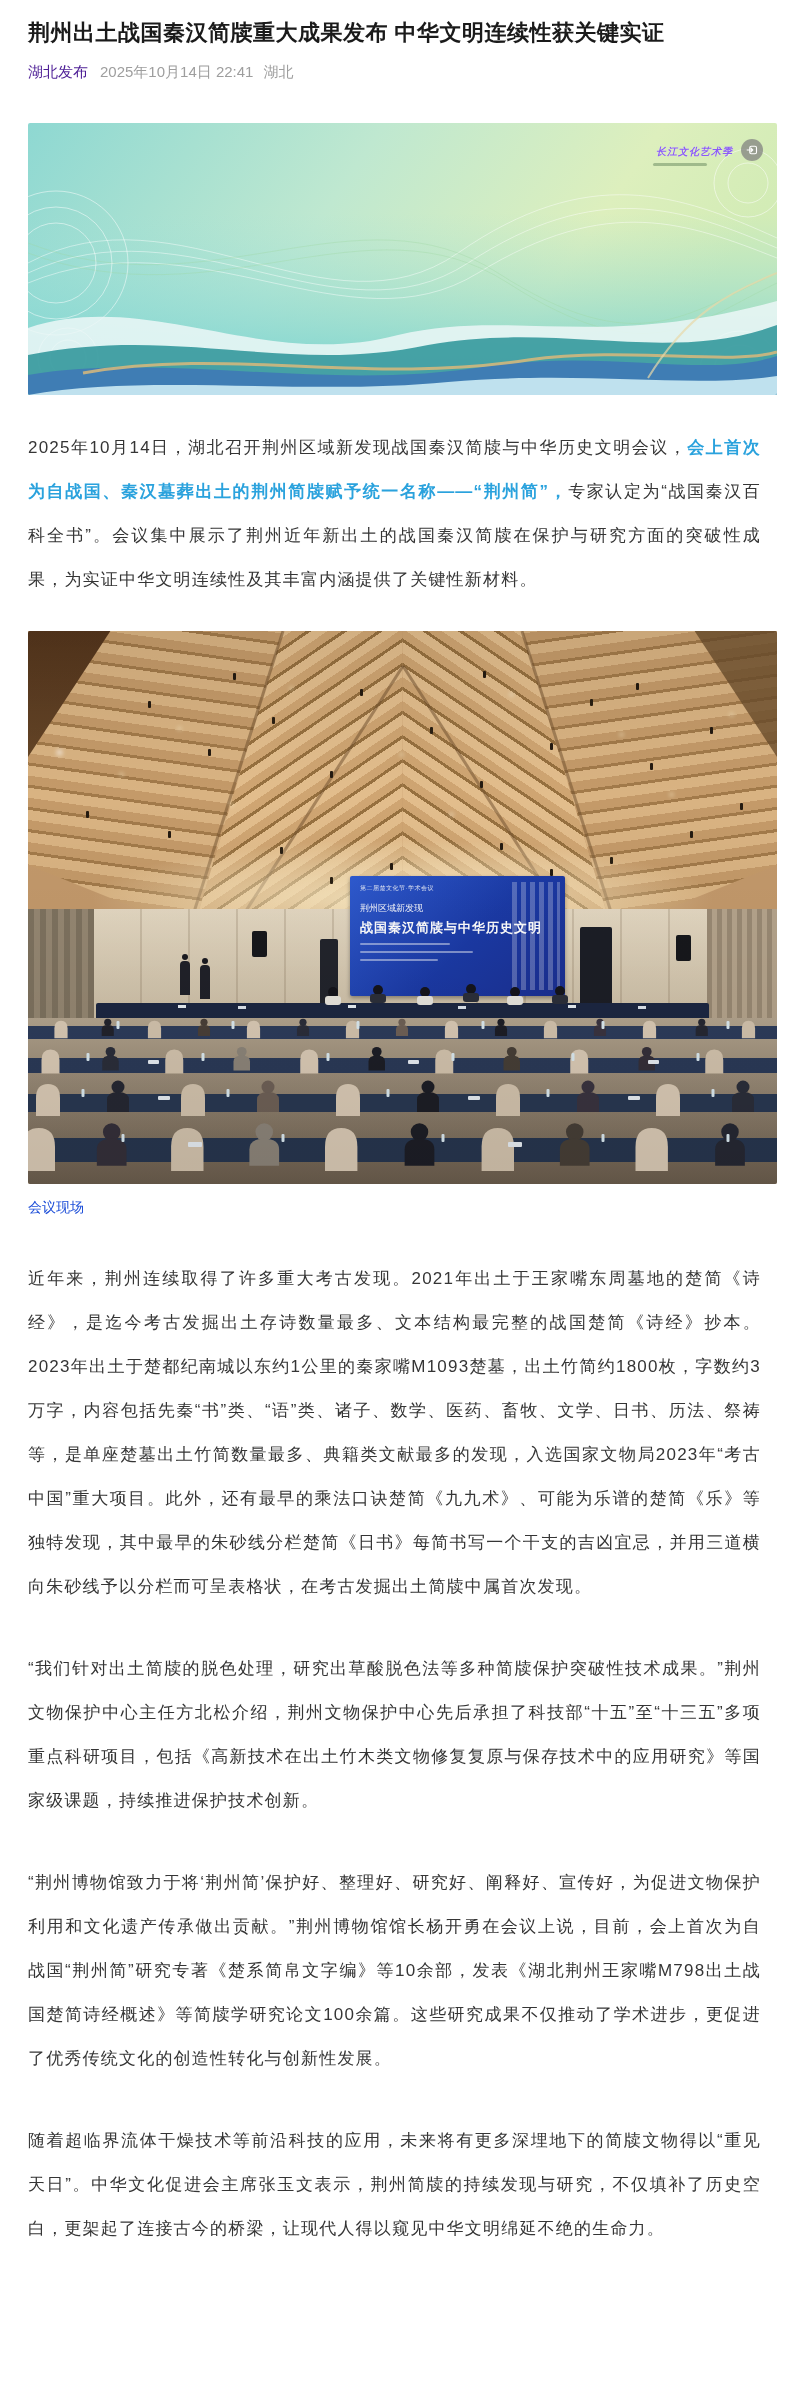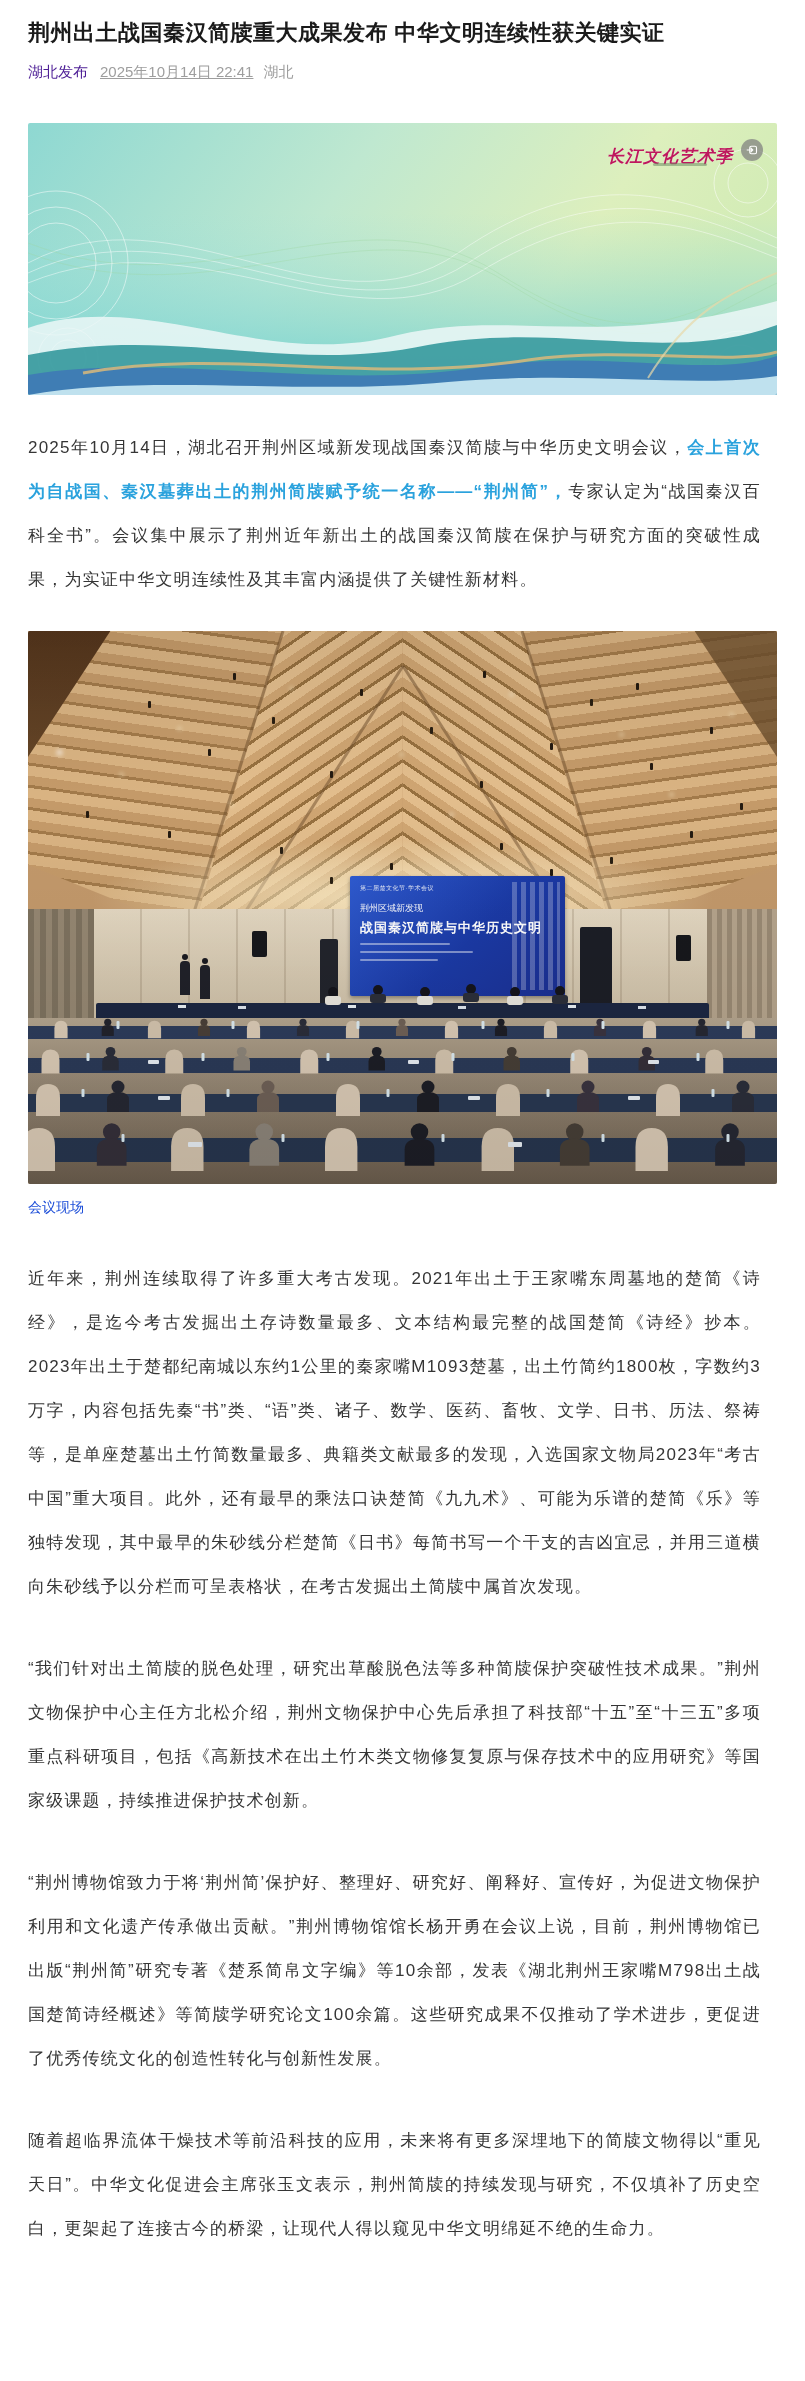--- a/index.html
+++ b/index.html
@@ -1,27 +1,27 @@
 <!DOCTYPE html>
 <html><head>
 <meta charset="utf-8">
 <style>
   html,body{margin:0;padding:0;background:#fff;}
   body{width:805px;font-family:"Liberation Sans","DejaVu Sans",sans-serif;color:#353535;}
   .page{padding:18px 44px 28px 28px;}
   h1.title{font-size:22px;line-height:30px;font-weight:700;color:#1a1a1a;margin:0 0 13px 0;letter-spacing:.5px;}
   .meta{font-size:15px;line-height:21px;margin:0 0 41px 0;}
   .meta .src{color:#4c1d95;margin-right:12px;text-decoration:none;cursor:pointer;}
-  .meta .dt{color:#9e9e9e;margin-right:10px;text-decoration:underline;}
+  .meta .dt{color:#9e9e9e;margin-right:10px;}
   .meta .rg{color:#9e9e9e;}
   
   .banner{position:relative;width:749px;height:272px;margin:0 0 31px 0;border-radius:2px;overflow:hidden;cursor:pointer;}
   .banner svg{display:block;}
-  .banner-logo{position:absolute;top:22px;right:44px;font-size:17px;font-weight:700;font-style:italic;
-    color:#be185d;letter-spacing:1px;text-shadow:0 0 1px rgba(255,255,255,.6);}
+  .banner-logo{position:absolute;top:22px;right:44px;font-size:10px;font-weight:700;font-style:italic;
+    color:#8b5cf6;letter-spacing:1px;text-shadow:0 0 1px rgba(255,255,255,.6);}
   .banner-logo-sub{position:absolute;top:40px;right:70px;width:54px;height:3px;background:#6f8f64;opacity:.55;border-radius:2px;}
   .share-btn{position:absolute;top:16px;right:14px;width:22px;height:22px;border-radius:50%;
     background:rgba(130,130,130,.75);display:flex;align-items:center;justify-content:center;cursor:pointer;}
   
   p.body-p{font-size:17px;line-height:44px;letter-spacing:1.2px;text-align:justify;margin:0 0 38px 0;color:#353535;}
   p.p1{margin-bottom:29px;}
   p.last{margin-bottom:0;margin-top:16px;}
   .hl{color:#2aa2dd;font-weight:700;}
   
   figure.photo{position:relative;width:749px;height:553px;margin:0;overflow:hidden;border-radius:2px;background:#c9b391;cursor:pointer;}
@@ -306,16 +306,16 @@
             <rect x="480" y="124" width="14" height="5" rx="1" fill="#e8eef4"></rect>
           </g>
       </svg>
     </div>
     <div class="ph-vig"></div>
   </figure>
   <figcaption class="caption">会议现场</figcaption>
 
   <p class="body-p">近年来，荆州连续取得了许多重大考古发现。2021年出土于王家嘴东周墓地的楚简《诗经》，是迄今考古发掘出土存诗数量最多、文本结构最完整的战国楚简《诗经》抄本。 2023年出土于楚都纪南城以东约1公里的秦家嘴M1093楚墓，出土竹简约1800枚，字数约3万字，内容包括先秦“书”类、“语”类、诸子、数学、医药、畜牧、文学、日书、历法、祭祷等，是单座楚墓出土竹简数量最多、典籍类文献最多的发现，入选国家文物局2023年“考古中国”重大项目。此外，还有最早的乘法口诀楚简《九九术》、可能为乐谱的楚简《乐》等独特发现，其中最早的朱砂线分栏楚简《日书》每简书写一个干支的吉凶宜忌，并用三道横向朱砂线予以分栏而可呈表格状，在考古发掘出土简牍中属首次发现。</p>
   <p class="body-p">“我们针对出土简牍的脱色处理，研究出草酸脱色法等多种简牍保护突破性技术成果。”荆州文物保护中心主任方北松介绍，荆州文物保护中心先后承担了科技部“十五”至“十三五”多项重点科研项目，包括《高新技术在出土竹木类文物修复复原与保存技术中的应用研究》等国家级课题，持续推进保护技术创新。</p>
-  <p class="body-p">“荆州博物馆致力于将‘荆州简’保护好、整理好、研究好、阐释好、宣传好，为促进文物保护利用和文化遗产传承做出贡献。”荆州博物馆馆长杨开勇在会议上说，目前，荆州博物馆已出版“荆州简”研究专著《楚系简帛文字编》等10余部，发表《湖北荆州王家嘴M798出土战国楚简诗经概述》等简牍学研究论文100余篇。这些研究成果不仅推动了学术进步，更促进了优秀传统文化的创造性转化与创新性发展。</p>
+  <p class="body-p">“荆州博物馆致力于将‘荆州简’保护好、整理好、研究好、阐释好、宣传好，为促进文物保护利用和文化遗产传承做出贡献。”荆州博物馆馆长杨开勇在会议上说，目前，会上首次为自战国“荆州简”研究专著《楚系简帛文字编》等10余部，发表《湖北荆州王家嘴M798出土战国楚简诗经概述》等简牍学研究论文100余篇。这些研究成果不仅推动了学术进步，更促进了优秀传统文化的创造性转化与创新性发展。</p>
   <p class="body-p last">随着超临界流体干燥技术等前沿科技的应用，未来将有更多深埋地下的简牍文物得以“重见天日”。中华文化促进会主席张玉文表示，荆州简牍的持续发现与研究，不仅填补了历史空白，更架起了连接古今的桥梁，让现代人得以窥见中华文明绵延不绝的生命力。</p>
 
 </div>
 
 </body></html>

